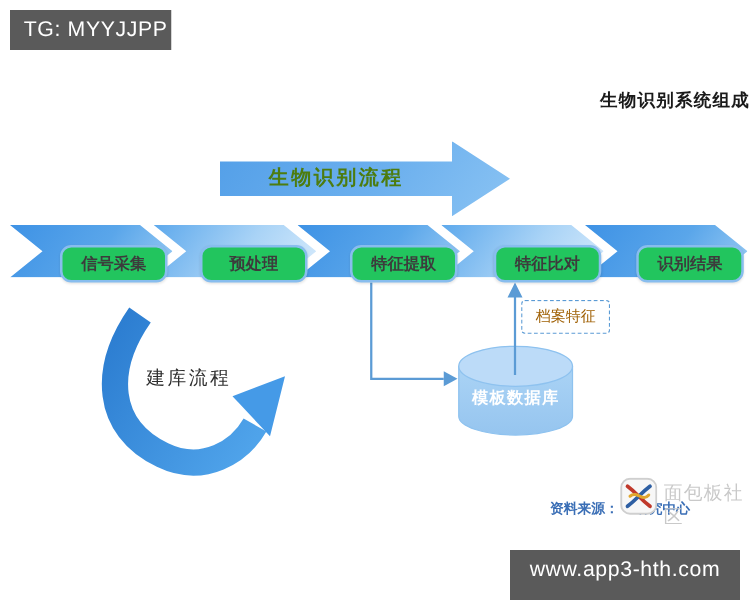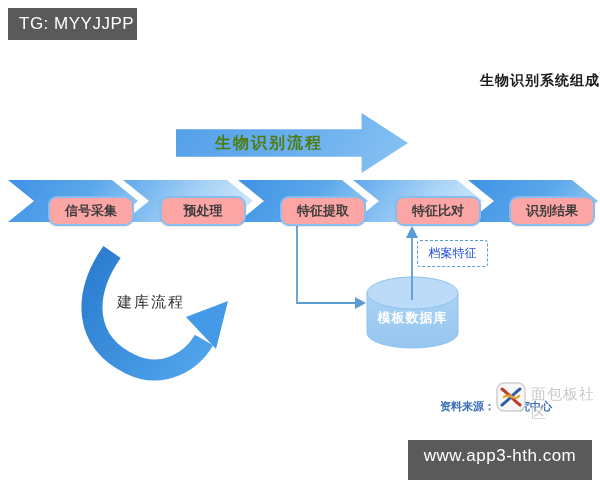--- a/index.html
+++ b/index.html
@@ -29,37 +29,37 @@
     color:#4d7c0f;font-size:16px;font-weight:bold;letter-spacing:2px;
   }
   
   .chev{
     top:180px;width:130px;height:42px;
     clip-path:polygon(0 0,80% 0,100% 50%,80% 100%,0 100%,20% 50%);
   }
   .chev.dark{background:linear-gradient(125deg,#3e92e5 0%,#5aa6ea 55%,#9bccf4 100%);}
   .chev.light{background:linear-gradient(125deg,#5ea9ec 0%,#a9d3f6 55%,#d7ebfc 100%);}
   .step-box{
-    top:196px;width:86px;height:30px;background:#fca5a5;border:2px solid #88bdee;border-radius:9px;
+    top:196px;width:86px;height:30px;background:#22c55e;border:2px solid #88bdee;border-radius:9px;
     box-sizing:border-box;text-align:center;line-height:26px;font-size:13px;font-weight:600;color:#3c3c3c;
     box-shadow:0 1px 2px rgba(0,0,0,0.10);
   }
   
   .build-label{
     left:117px;top:293px;font-size:15px;font-weight:normal;color:#2f2f2f;letter-spacing:2px;
   }
   
   .db-label{
     left:367px;top:309px;width:91px;text-align:center;font-size:13px;font-weight:bold;color:#ffffff;
     letter-spacing:1px;
   }
   
   .archive-box{
     left:417px;top:240px;width:71px;height:27px;border:1.5px dashed #5b9bd5;border-radius:3px;
-    box-sizing:border-box;background:#ffffff;text-align:center;line-height:24px;font-size:12px;color:#1d4ed8;
+    box-sizing:border-box;background:#ffffff;text-align:center;line-height:24px;font-size:12px;color:#a16207;
   }
   
   .src-prefix{left:440px;top:399px;font-size:11px;font-weight:bold;color:#3b6fb6;}
   .src-suffix{left:508px;top:399px;font-size:11px;font-weight:bold;color:#3b6fb6;}
   .wm-text{left:531px;top:385px;font-size:15px;color:#c9c9c9;letter-spacing:1px;}
   .wm-logo{left:496px;top:382px;width:30px;height:30px;}
   
   .url-bar{
     left:408px;top:440px;width:184px;height:40px;background:#5a5a5a;color:#ffffff;
     font-size:17px;line-height:32px;text-align:center;letter-spacing:.5px;

